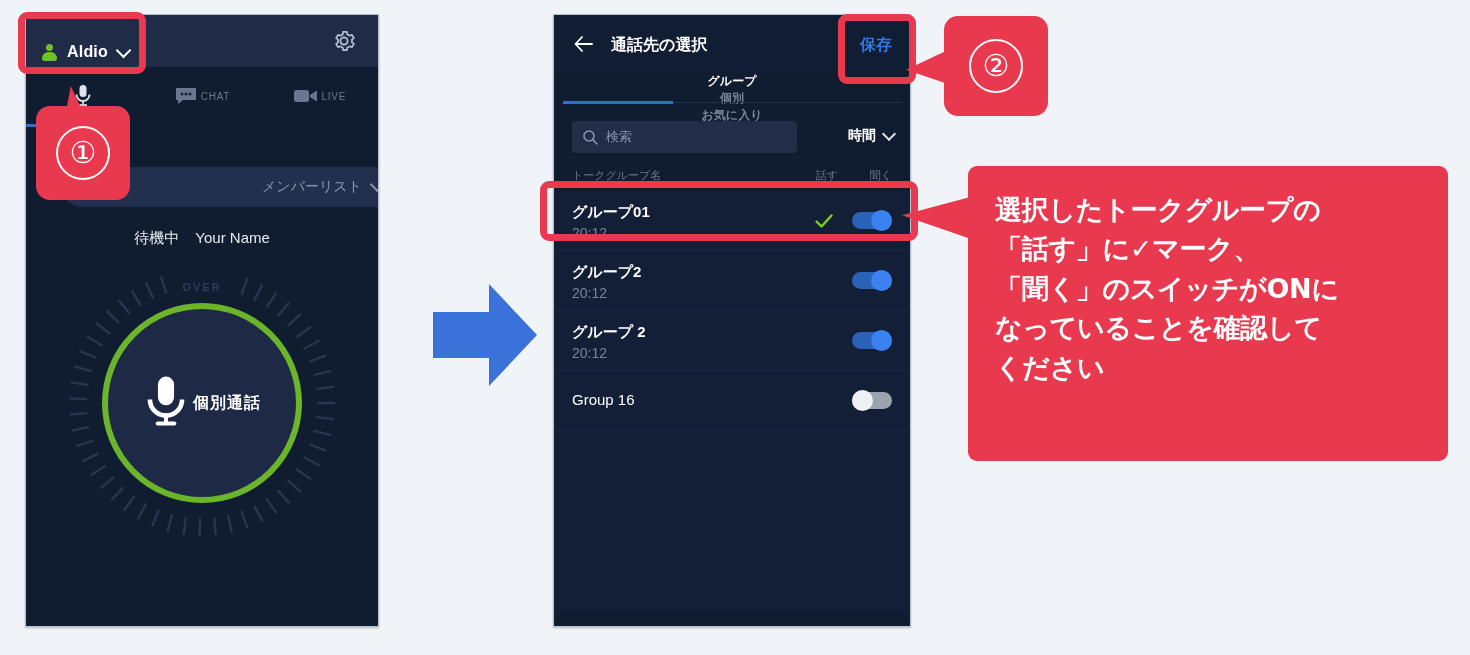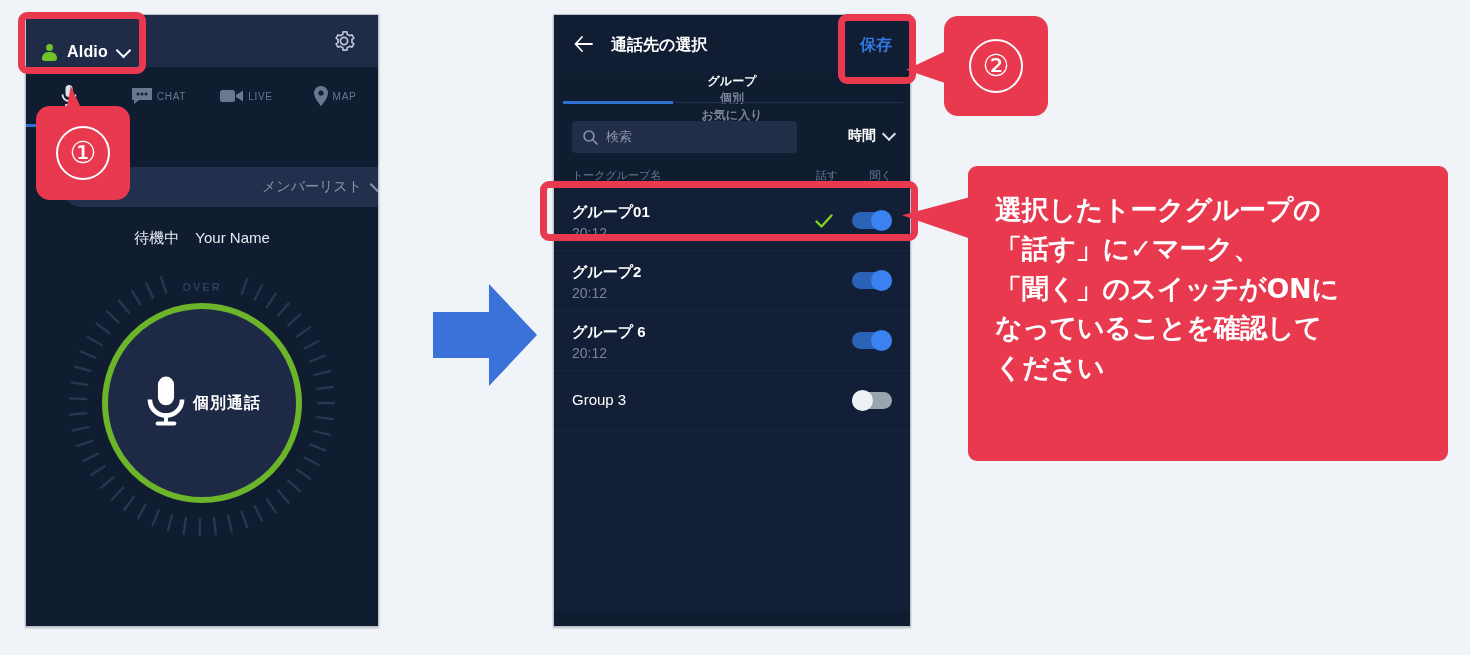--- a/index.html
+++ b/index.html
@@ -153,27 +153,20 @@
           <circle cx="16" cy="8" r="1.5" fill="#131f36"></circle>
         </svg>
         <span class="tl">CHAT</span>
       </div>
       <div class="l-tab">
         <svg width="26" height="18" viewBox="0 0 26 18">
           <rect x="1" y="3" width="15" height="12" rx="2.5"></rect>
           <path d="M17 8l7-4.5v11L17 10z"></path>
         </svg>
         <span class="tl">LIVE</span>
-      </div>
-      <div class="l-tab">
-        <svg width="18" height="22" viewBox="0 0 18 22">
-          <path d="M9 1C5.1 1 2 4.1 2 8c0 5.2 7 13 7 13s7-7.8 7-13c0-3.9-3.1-7-7-7z"></path>
-          <circle cx="9" cy="8" r="2.6" fill="#131f36"></circle>
-        </svg>
-        <span class="tl">MAP</span>
       </div>
     </div>
     <div class="tab-underline"></div>
 
     <div class="memberlist">
       <span class="ml-txt">メンバーリスト</span>
       <span class="ml-chev"></span>
     </div>
 
     <div class="status-line">
@@ -303,29 +296,29 @@
 
       <div class="row">
         <span class="rname">グループ2</span>
         <span class="rtime">20:12</span>
         <span class="toggle">
             <span class="knob"></span>
           </span>
       </div>
 
       <div class="row">
-        <span class="rname">グループ 6</span>
+        <span class="rname">グループ 2</span>
         <span class="rtime">20:12</span>
         <span class="toggle">
             <span class="knob"></span>
           </span>
       </div>
 
       <div class="row plain">
-        <span class="rname">Group 3</span>
+        <span class="rname">Group 16</span>
         <span class="toggle off">
             <span class="knob"></span>
           </span>
       </div>
 
       <div class="rows-filler"></div>
     </div>
   </div>
 
   <div class="hl" id="hl-aldio"></div>

